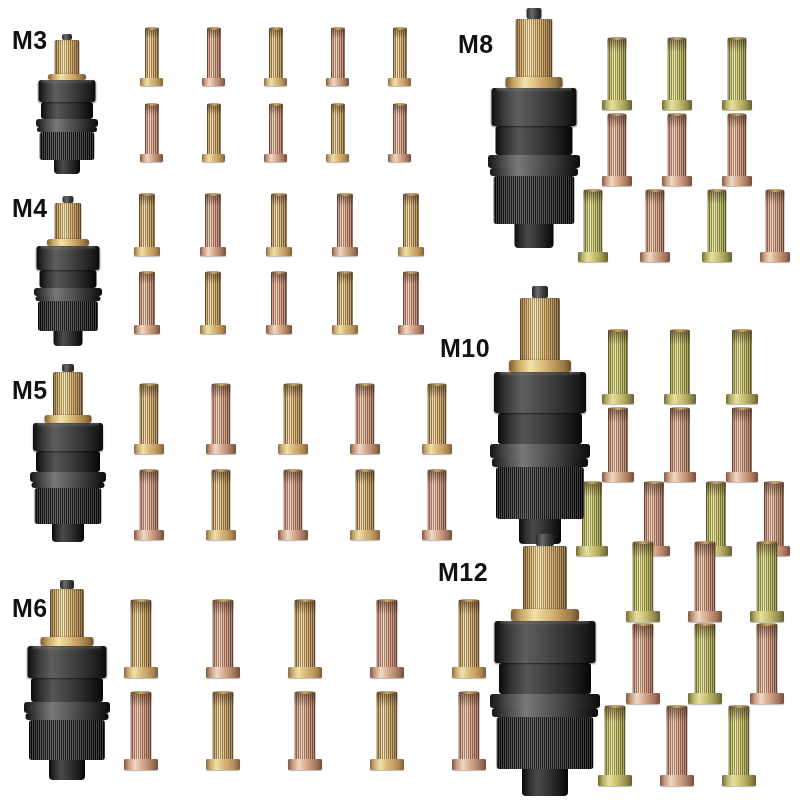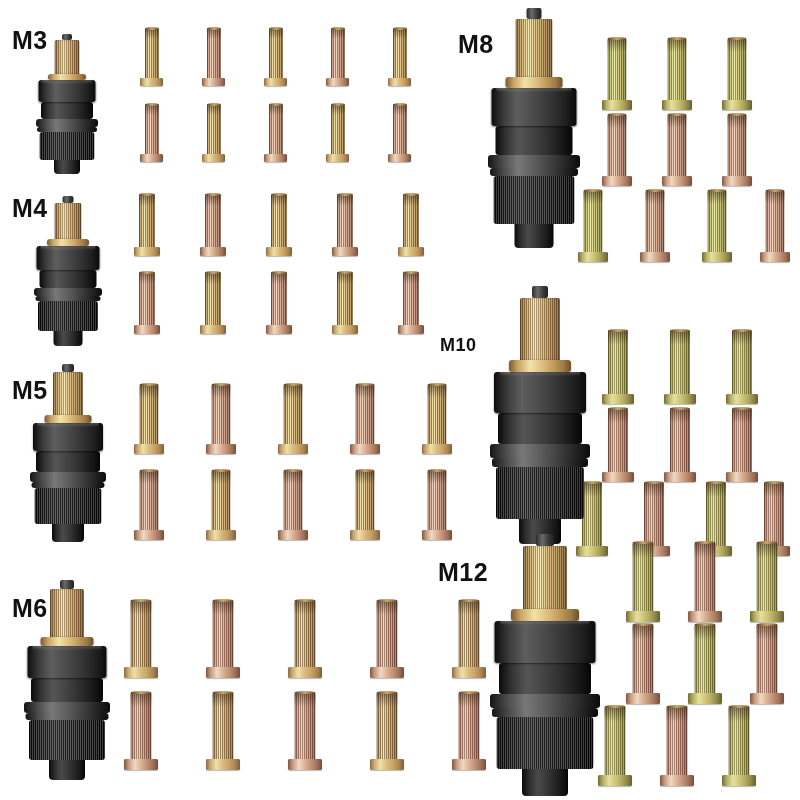--- a/index.html
+++ b/index.html
@@ -647,15 +647,15 @@
       <div class="collar" style="width: 110px; height: 14px; top: 160px;"></div>
       <div class="collar" style="width: 106px; height: 9px; top: 174px;"></div>
       <div class="knurl" style="width: 97px; height: 52px; top: 183px;"></div>
       <div class="taper" style="width: 46px; height: 27px; top: 235px; border-radius: 0px 0px 4px 4px;"></div>
     </div>
     <div class="size-label" style="left: 12px; top: 28px; font-size: 25px;">M3</div>
     <div class="size-label" style="left: 12px; top: 196px; font-size: 25px;">M4</div>
     <div class="size-label" style="left: 12px; top: 378px; font-size: 25px;">M5</div>
     <div class="size-label" style="left: 12px; top: 596px; font-size: 25px;">M6</div>
     <div class="size-label" style="left: 458px; top: 32px; font-size: 25px;">M8</div>
-    <div class="size-label" style="left: 440px; top: 336px; font-size: 18px;">M10</div>
+    <div class="size-label" style="left: 440px; top: 336px; font-size: 25px;">M10</div>
     <div class="size-label" style="left: 438px; top: 560px; font-size: 25px;">M12</div>
   </div>
 
 </body></html>

